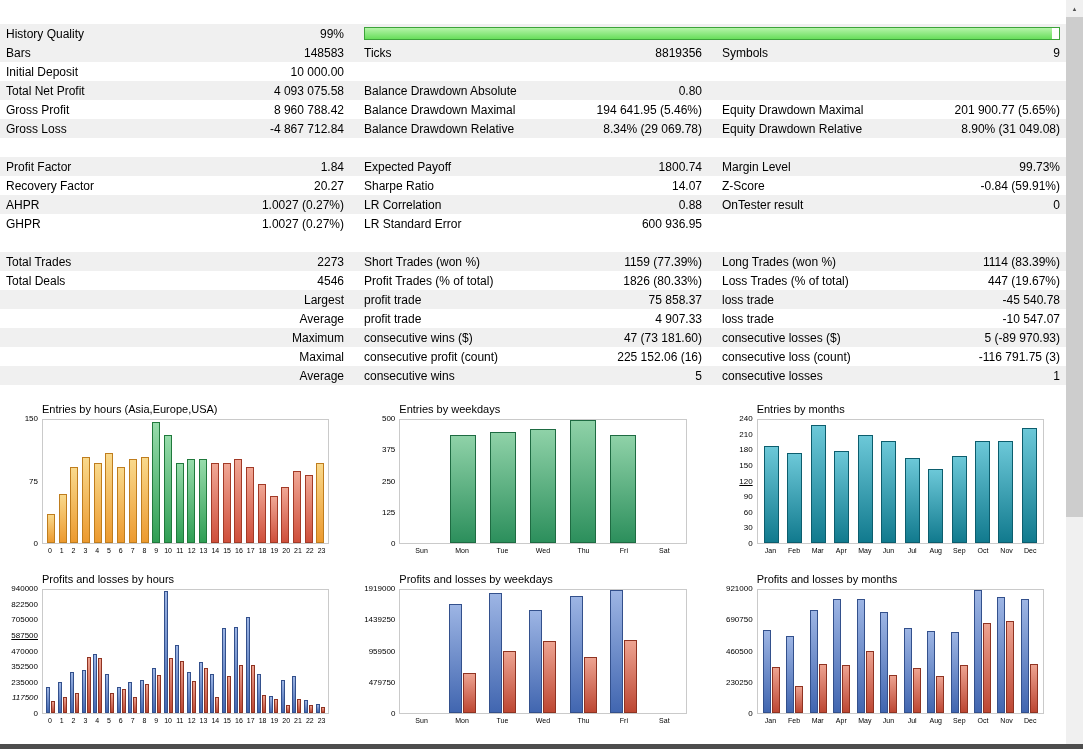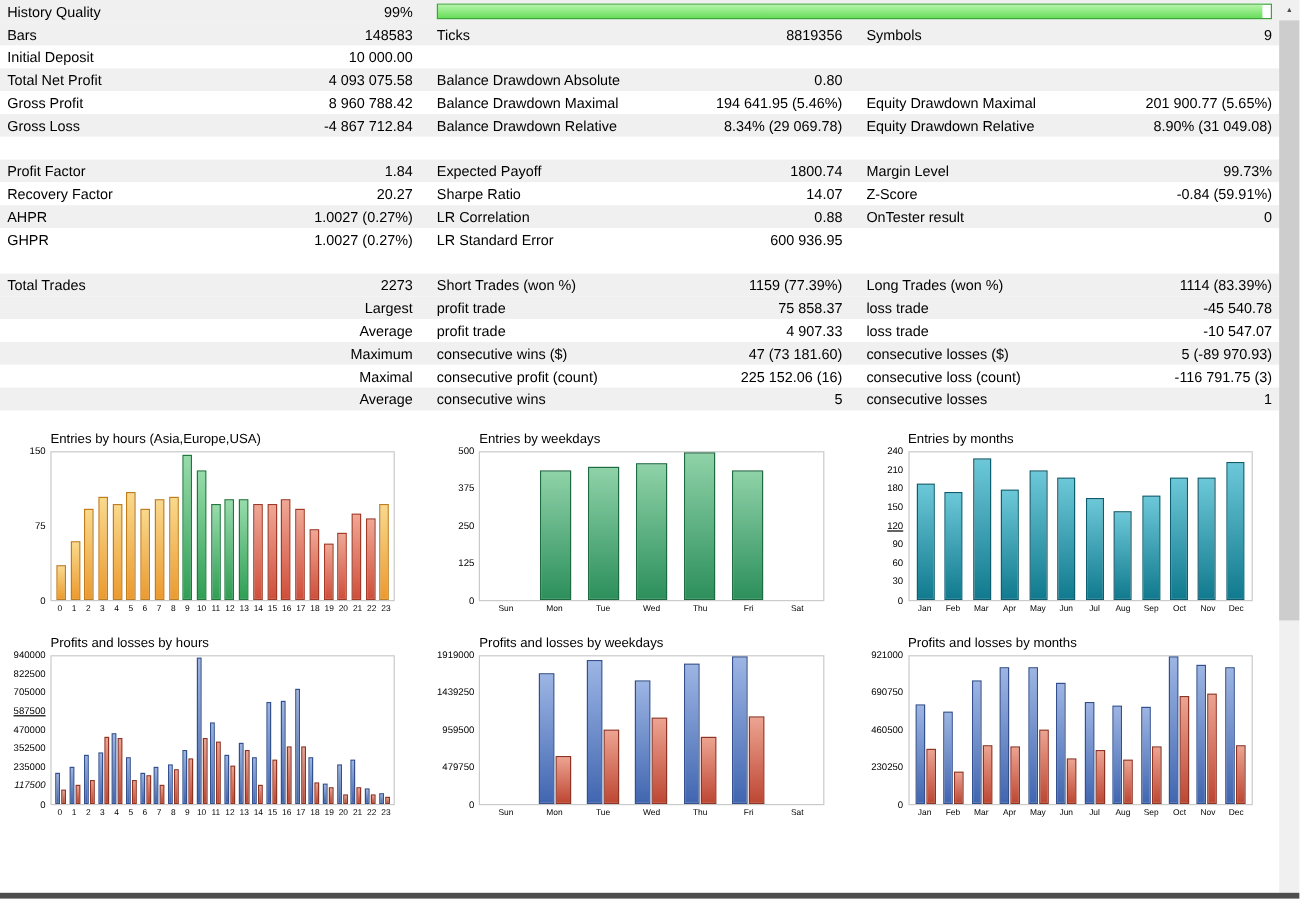--- a/index.html
+++ b/index.html
@@ -1,21 +1,21 @@
 <!DOCTYPE html>
 <html><head>
 <meta charset="utf-8">
 <style>
   * { margin:0; padding:0; box-sizing:border-box; }
   html,body { width:1083px; height:749px; overflow:hidden; }
   body { font-family:"Liberation Sans", sans-serif; font-size:12px; color:#000; background:#fff; position:relative; }
   .content { position:absolute; left:0; top:0; width:1066px; height:744px; overflow:hidden; background:#fff; }
 
   
-  .stats { width:100%; }
+  .stats { width:100%;margin-top:24px; }
   .srow { display:grid; grid-template-columns:1fr 1fr 1fr; column-gap:20px; height:19px; align-items:center; padding:0 6px; background:#fff; }
   .srow.shade { background:#f0f0f0; }
   .cell { display:flex; justify-content:space-between; white-space:nowrap; overflow:hidden; min-width:0; }
   .lbl { text-align:left; }
   .val { text-align:right; }
   .hqbar-wrap { grid-column:2 / 4; height:13px; border:1px solid #3da33a; background:#fff; position:relative; }
   .hqbar-fill { position:absolute; left:0; top:0; bottom:0; background:linear-gradient(to bottom,#b5f4a9,#68de5b); }
 
   
   .charts { margin-top:12px; display:grid; grid-template-columns:repeat(3,1fr); column-gap:22px; row-gap:12px; padding:0 10px 0 6px; }
@@ -224,20 +224,34 @@
           <span class="lbl">Total Trades</span>
           <span class="val">2273</span>
         </div>
       <div class="cell">
           <span class="lbl">Short Trades (won %)</span>
           <span class="val">1159 (77.39%)</span>
         </div>
       <div class="cell">
           <span class="lbl">Long Trades (won %)</span>
           <span class="val">1114 (83.39%)</span>
+        </div>
+    </div>
+    <div class="srow">
+      <div class="cell">
+          <span class="lbl">Total Deals</span>
+          <span class="val">4546</span>
+        </div>
+      <div class="cell">
+          <span class="lbl">Profit Trades (% of total)</span>
+          <span class="val">1826 (80.33%)</span>
+        </div>
+      <div class="cell">
+          <span class="lbl">Loss Trades (% of total)</span>
+          <span class="val">447 (19.67%)</span>
         </div>
     </div>
     <div class="srow shade">
       <div class="cell">
           <span class="lbl"></span>
           <span class="val">Largest</span>
         </div>
       <div class="cell">
           <span class="lbl">profit trade</span>
           <span class="val">75 858.37</span>

